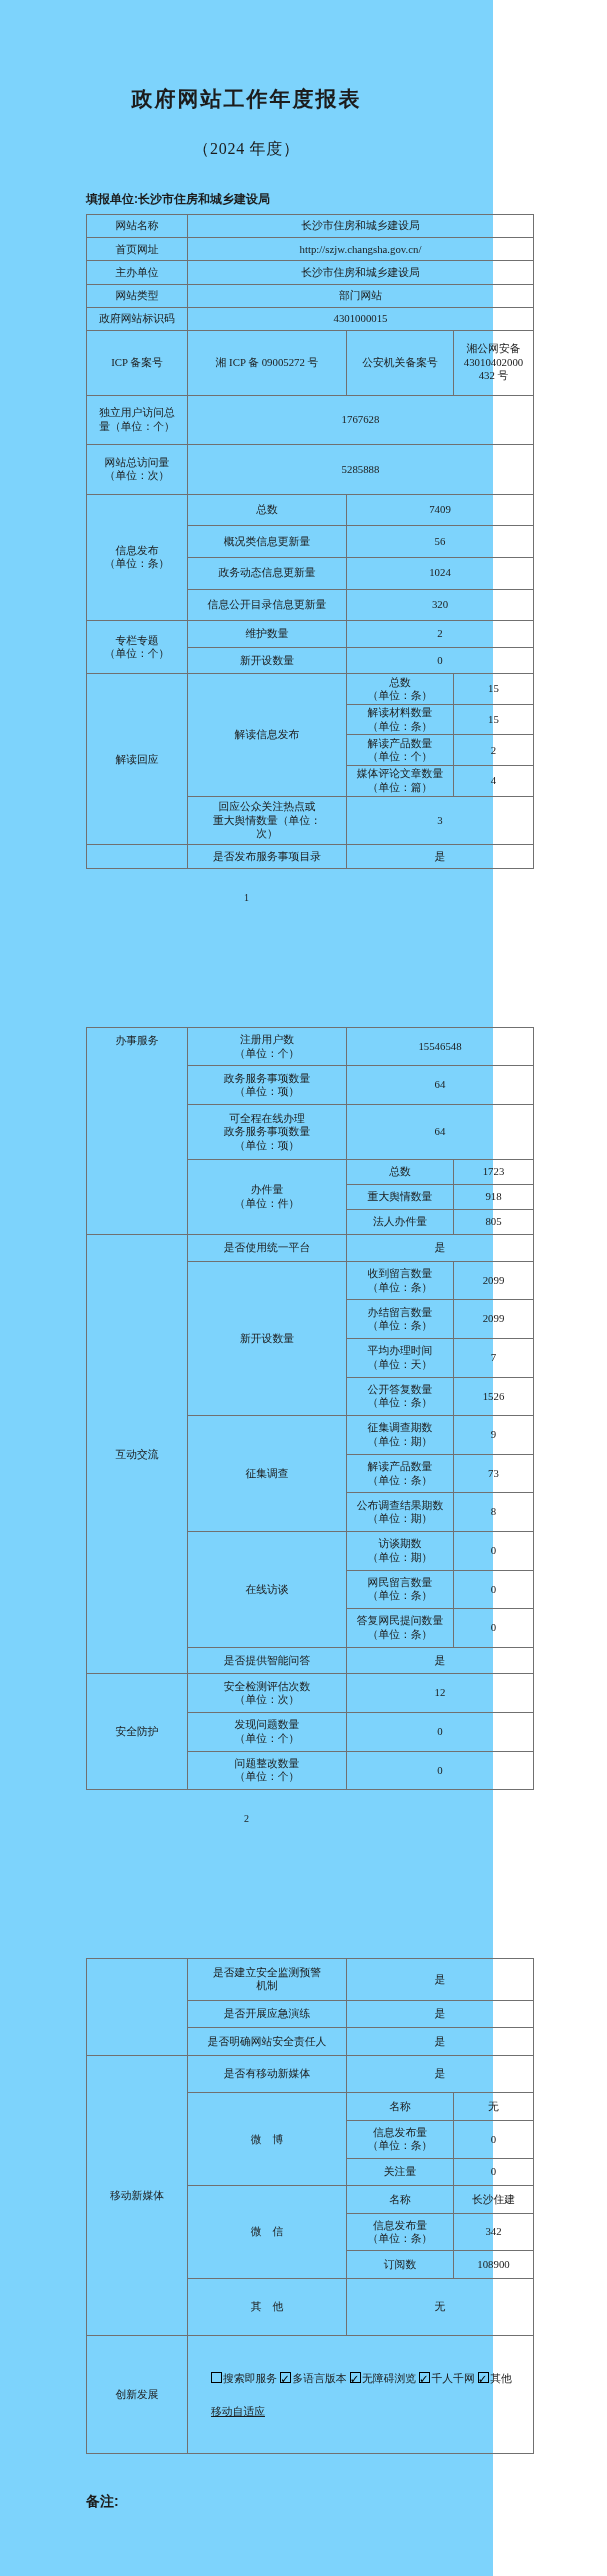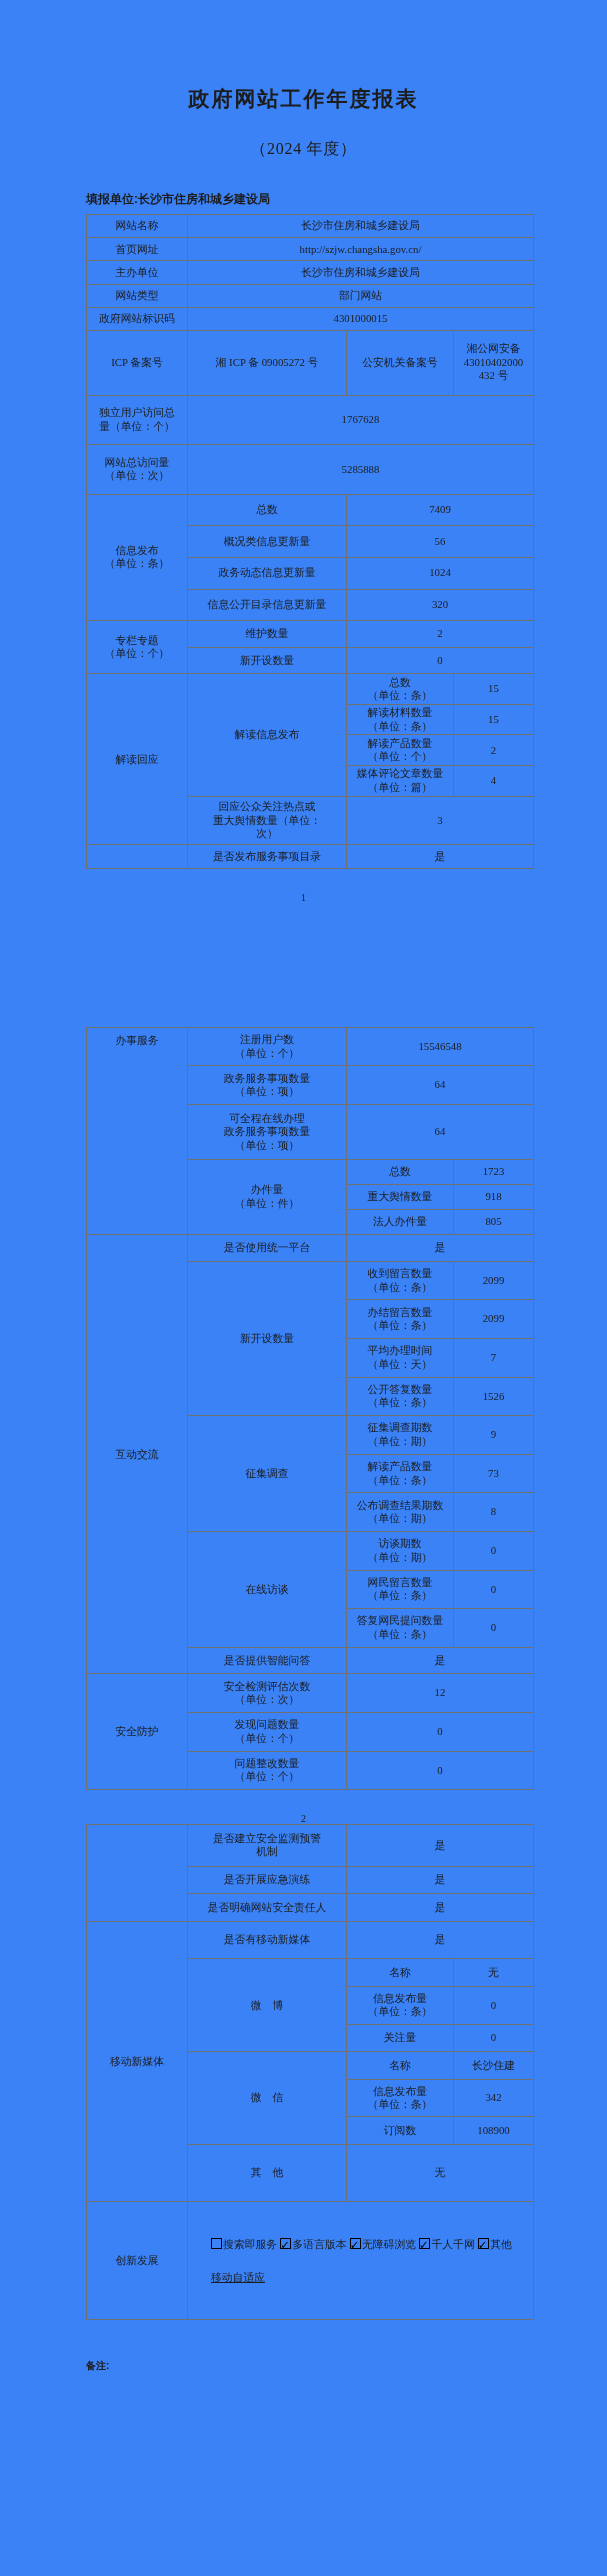--- a/index.html
+++ b/index.html
@@ -1,39 +1,39 @@
 <!DOCTYPE html>
 <html style="font-size:10.8px"><head>
 <meta charset="utf-8">
 <style>
   html,body{margin:0;padding:0;background:#ffffff;}
   body{width:607px;font-family:"Liberation Serif","DejaVu Serif",serif;color:#1c1c1c;}
-  .doc{width:607px;min-height:2576px;background:#3b82f6;}
+  .doc{width:493px;min-height:2576px;background:#7dd3fc;}
   .doc-title{padding-top:85px;text-align:center;font-size:21px;font-weight:bold;
              font-family:"Liberation Sans","DejaVu Sans",sans-serif;letter-spacing:2px;}
   .doc-subtitle{margin-top:26px;text-align:center;font-size:16px;letter-spacing:0.7px;}
   .filing{margin:31px 0 6px 86px;font-size:12px;font-weight:bold;
           font-family:"Liberation Sans","DejaVu Sans",sans-serif;}
   table.report-table{border-collapse:collapse;margin-left:86px;width:447px;table-layout:fixed;}
   .report-table td{border:0.7px solid #707070;text-align:center;vertical-align:middle;
       font-size:10.8px;line-height:13.5px;padding:1.3px 2px;white-space:pre-line;overflow:hidden;}
   colgroup col.cA{width:101px;} colgroup col.cB{width:159px;}
   colgroup col.cC{width:107px;} colgroup col.cD{width:80px;}
   tr.h29>td{height:19.6px;border-radius:11px;} tr.h30>td{height:20px;} tr.h32>td{height:21.6px;}
   tr.h34>td{height:23px;} tr.h36>td{height:24px;} tr.h38>td{height:26px;}
   tr.h41>td{height:28px;} tr.h50>td{height:34px;} tr.h52>td{height:35px;}
   tr.h56>td{height:38px;} tr.h66>td{height:45px;} tr.h68>td{height:46px;}
   tr.h76>td{height:51px;} tr.h78>td{height:53px;} tr.h90>td{height:61px;}
   tr.h170>td{height:115px;}
   td.vtop{vertical-align:top;padding-top:6px;}
   td.innov-cell{text-align:left;padding-left:23px;padding-right:9.4px;}
   .pagenum{text-align:center;font-size:10px;}
   #pg1-num{margin-top:23px;} #pg2-num{margin-top:23px;}
-  #table2{margin-top:124px;} #table3{}
-  .notes{margin:39px 0 8px 86px;font-size:10px;font-weight:bold;
+  #table2{margin-top:124px;} #table3{margin-top:134px;}
+  .notes{margin:39px 0 8px 86px;font-size:14px;font-weight:bold;
          font-family:"Liberation Sans","DejaVu Sans",sans-serif;}
   .cb{display:inline-block;width:8.8px;height:8.8px;border:1.3px solid #000;
       margin:0 1.3px 0 3.4px;vertical-align:-1.3px;position:relative;}
   .cb.first{margin-left:0;}
   .cb.checked::after{content:"✓";position:absolute;left:-1.3px;top:-4px;font-size:11.5px;
       font-weight:bold;color:#000;font-family:"DejaVu Sans",sans-serif;}
   .innov-line{line-height:20px;}
   .innov-other{text-decoration:underline;line-height:20px;width:-moz-fit-content;width:fit-content;}
 </style>
 </head>

